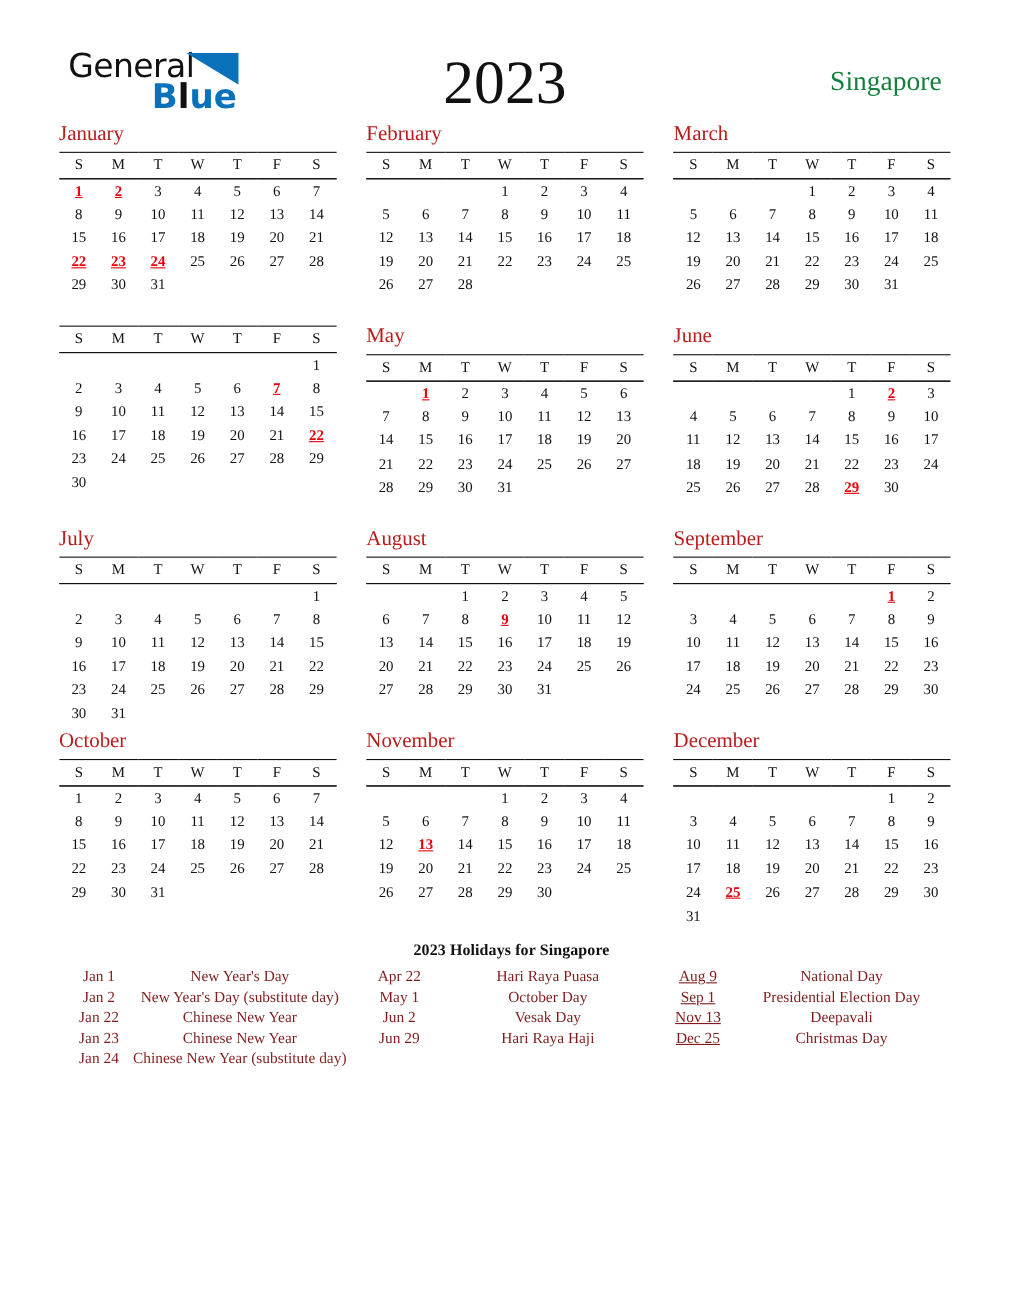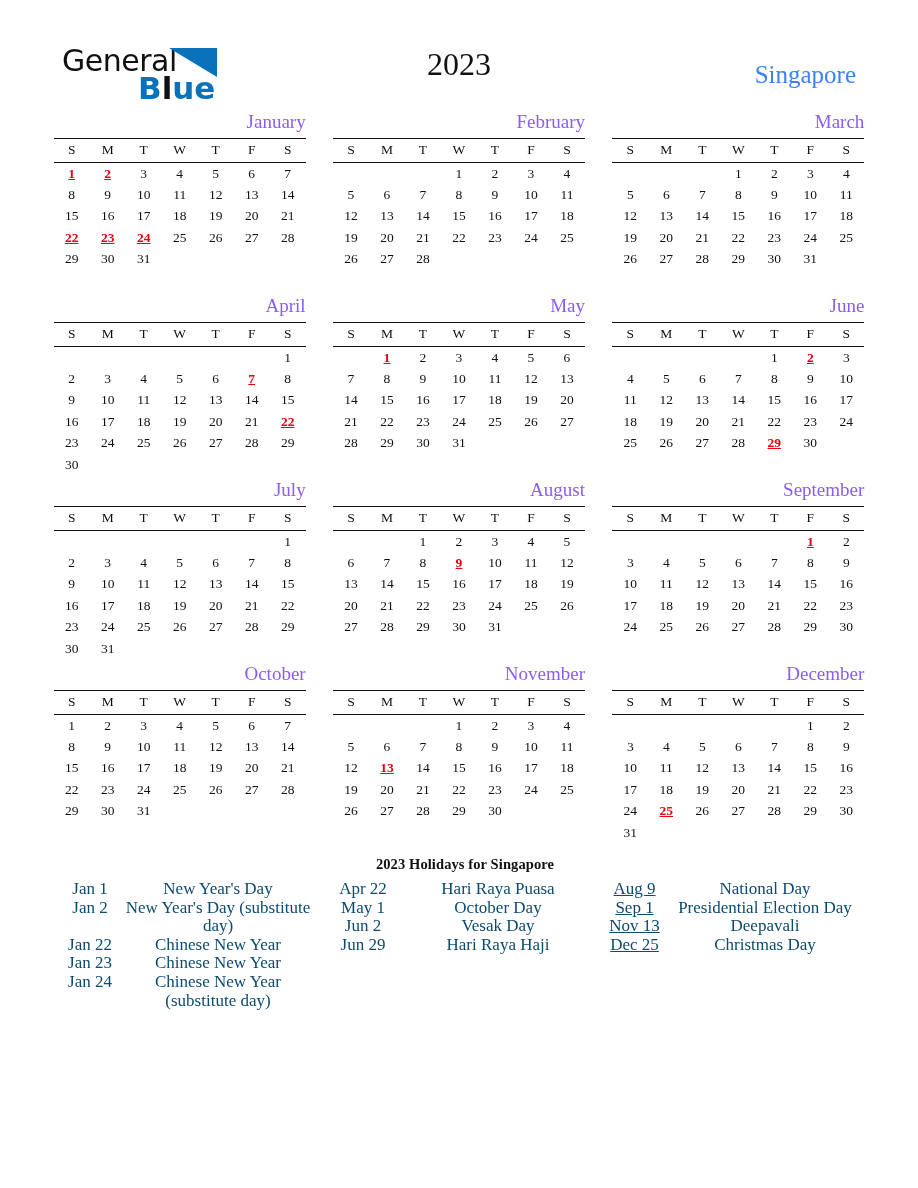--- a/index.html
+++ b/index.html
@@ -56,31 +56,31 @@
   }
   .logo-blue .b1 { color: #0a72bb; }
   .logo-blue .bar { color: #111111; }
   .logo-blue .b2 { color: #0a72bb; }
 
   .year {
     position: absolute;
     left: 0; right: 0;
     top: 48px;
     text-align: center;
-    font-size: 32px;
+    font-size: 56px;
     letter-spacing: 0px;
     color: #111111;
     line-height: 1;
   }
   .country {
     position: absolute;
     right: 62px;
     top: 62px;
     font-size: 25px;
-    color: #3b82f6;
+    color: #15803d;
     line-height: 1;
     white-space: nowrap;
   }
 
   
   .months {
     position: absolute;
     left: 50px;
     right: 50px;
     top: 112px;
@@ -88,25 +88,25 @@
     grid-template-columns: repeat(3, 1fr);
     grid-auto-rows: 184px;
     column-gap: 20px;
     row-gap: 0px;
   }
   .month {
     width: 252px;
     margin: 0 auto;
   }
   .month-name {
-    text-align: right;
+    text-align: left;
     font-size: 19px;
     line-height: 1;
     padding-bottom: 7px;
-    color: #8b5cf6;
+    color: #b91c1c;
   }
   table.cal {
     width: 100%;
     border-collapse: collapse;
     table-layout: fixed;
   }
   table.cal th {
     font-size: 13.5px;
     font-weight: normal;
     color: #111111;
@@ -149,23 +149,23 @@
   }
   .holiday-cols {
     display: grid;
     grid-template-columns: 275px 270px 1fr;
     column-gap: 0px;
   }
   .hol-list { }
   .hol-row {
     display: flex;
     align-items: flex-start;
-    font-size: 17px;
+    font-size: 14px;
     line-height: 18.6px;
-    color: #0c4a6e;
+    color: #7f1d1d;
   }
   .hol-date {
     width: 56px;
     flex: 0 0 56px;
     white-space: nowrap;
   }
   .hol-name {
     flex: 1 1 auto;
   }
   .col2 .hol-date { width: 52px; flex: 0 0 52px; }
@@ -400,21 +400,20 @@
             <td class="empty">&nbsp;</td>
             <td class="empty">&nbsp;</td>
             <td class="empty">&nbsp;</td>
             <td class="empty">&nbsp;</td>
             <td class="empty">&nbsp;</td>
           </tr>
         </tbody>
       </table>
     </div>
     <div class="month">
-      <div class="month-name">April</div>
       <table class="cal">
         <thead>
           <tr>
             <th>S</th>
             <th>M</th>
             <th>T</th>
             <th>W</th>
             <th>T</th>
             <th>F</th>
             <th>S</th>

